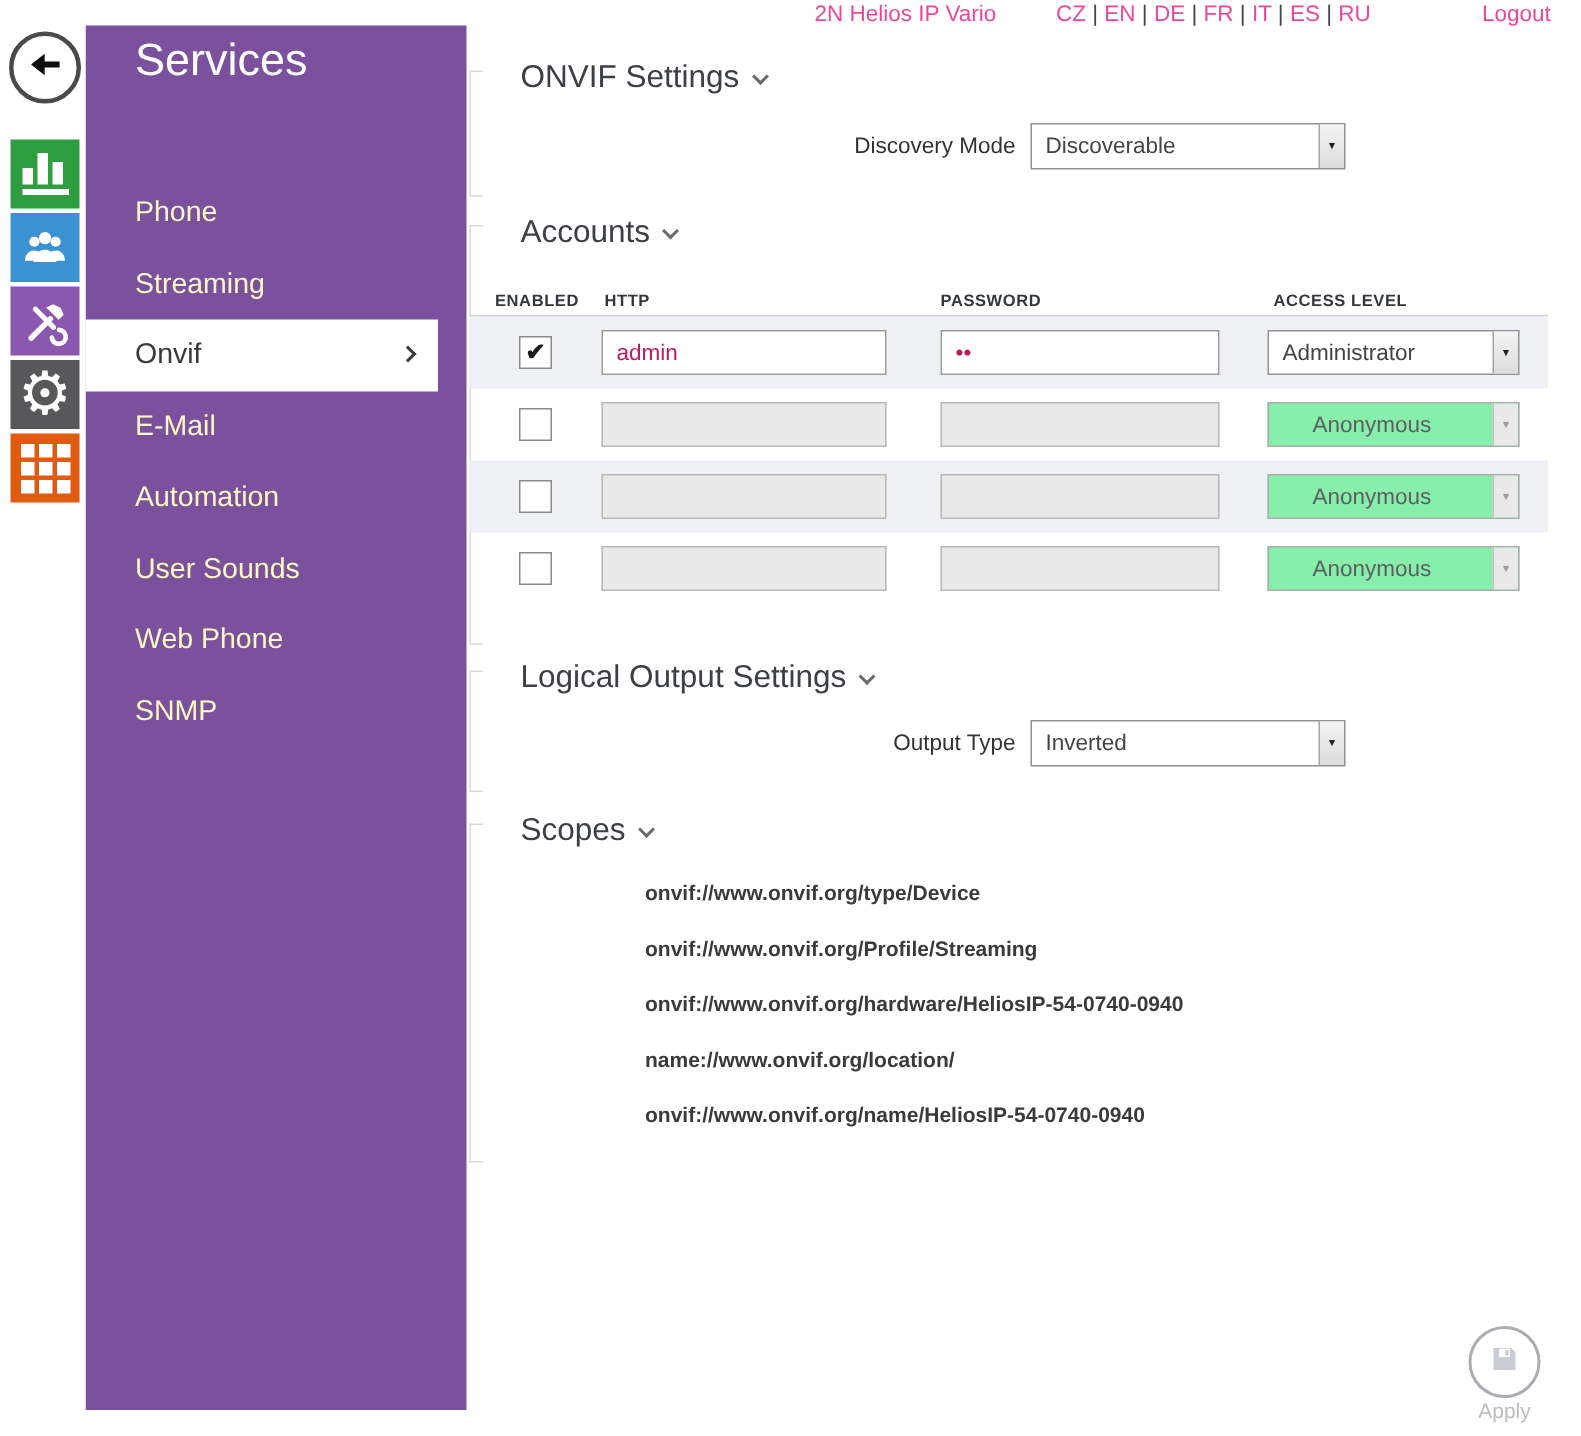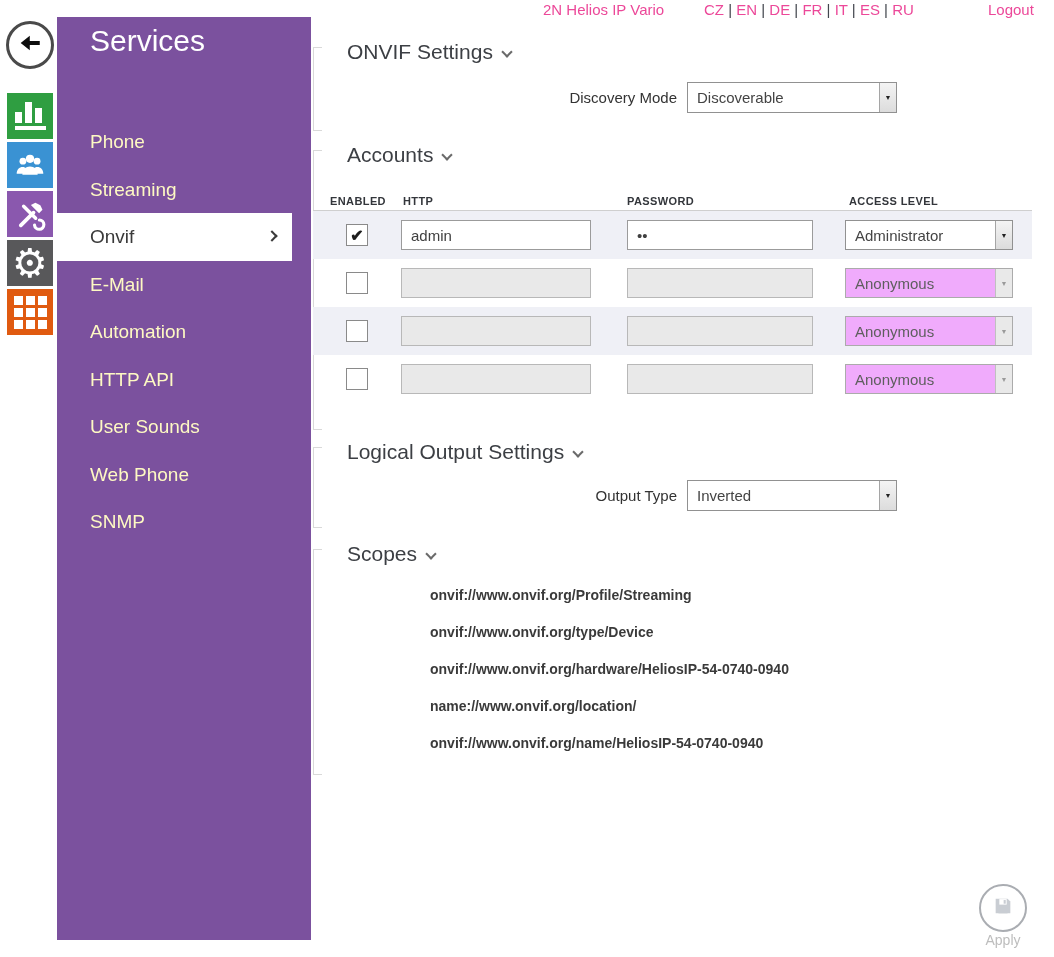--- a/index.html
+++ b/index.html
@@ -48,37 +48,37 @@
     border-right:2px solid #6a6a6a; border-bottom:2px solid #6a6a6a; transform:rotate(45deg); }
   .form-label { position:absolute; left:0; width:364px; text-align:right; font-size:15px; color:#333; }
 
   
   .sel { position:absolute; height:31px; background:#fff; border:1px solid #919191;
     display:flex; align-items:center; cursor:pointer; }
   .sel .sel-text { flex:1; padding-left:9px; font-size:15px; color:#444; white-space:nowrap; overflow:hidden; }
   .sel .sel-btn { width:17px; align-self:stretch; border-left:1px solid #a5a5a5;
     background:linear-gradient(#f4f4f4,#dcdcdc); display:flex; align-items:center; justify-content:center; }
   .sel .sel-arrow { font-size:7px; color:#222; line-height:1; }
-  .sel.disabled { border-color:#ababab; background:#f0abfc; }
+  .sel.disabled { border-color:#ababab; background:#86efac;padding-left:20px; }
   .sel.disabled .sel-text { color:#5e5e5e; }
   .sel.disabled .sel-btn { background:#e9e9e9; border-left-color:#c0c0c0; }
   .sel.disabled .sel-arrow { color:#9a9a9a; }
 
   
   .tbl-head { position:absolute; top:45px; left:0; width:719px; height:16px; }
   .tbl-head span { position:absolute; font-size:11px; font-weight:bold; color:#33363b; letter-spacing:.4px; }
   .tbl-rule { position:absolute; top:60px; left:0; width:719px; border-top:1px solid #cfcfcf; }
   .rows { position:absolute; top:61px; left:0; width:719px; }
   .acc-row { position:relative; width:719px; height:48px; }
   .acc-row.tinted { background:#eff0f6; }
   .cb { position:absolute; left:33px; top:13px; width:22px; height:22px; background:#fff;
     border:1px solid #8a8a8a; cursor:pointer; text-align:center; font-size:16px; font-weight:bold;
     color:#1c1c1c; line-height:21px; }
   .txt { position:absolute; top:9px; height:30px; border:1px solid #9b9b9b; background:#fff;
-    font-size:15px; color:#404040; padding:0 9px; font-family:"Liberation Sans", sans-serif; }
+    font-size:15px; color:#be185d; padding:0 9px; font-family:"Liberation Sans", sans-serif; }
   .txt.name { left:88px; width:190px; }
   .txt.pw   { left:314px; width:186px; }
   .txt:disabled { background:#e9e9e9; border-color:#b8b8b8; }
   .acc-row .sel { left:532px; top:9px; width:168px; height:30px; }
 
   
   .scopes { position:absolute; top:28px; left:117px; }
   .scope-line { height:37px; line-height:37px; font-size:14px; font-weight:bold; color:#3a3a3a; white-space:nowrap; }
 
   
@@ -156,21 +156,20 @@
 </div>
 
 <aside id="sidebar">
   <div id="sidebar-title">Services</div>
   <nav id="menu">
     <div class="menu-item"><span>Phone</span></div>
     <div class="menu-item"><span>Streaming</span></div>
     <div class="menu-item selected"><span>Onvif</span><span class="chev-right"></span></div>
     <div class="menu-item"><span>E-Mail</span></div>
     <div class="menu-item"><span>Automation</span></div>
-    <div class="menu-item"><span>HTTP API</span></div>
     <div class="menu-item"><span>User Sounds</span></div>
     <div class="menu-item"><span>Web Phone</span></div>
     <div class="menu-item"><span>SNMP</span></div>
   </nav>
 </aside>
 
 <div class="section" style="top:47px; height:84px;">
   <div class="bracket l"></div>
   <div class="bracket r"></div>
   <div class="sec-title"><span>ONVIF Settings</span><span class="chev-down"></span></div>
@@ -259,22 +258,22 @@
         <span class="sel-arrow">▼</span>
       </span>
   </div>
 </div>
 
 <div class="section" style="top:549px; height:226px;">
   <div class="bracket l"></div>
   <div class="bracket r"></div>
   <div class="sec-title"><span>Scopes</span><span class="chev-down"></span></div>
   <div class="scopes">
+    <div class="scope-line">onvif://www.onvif.org/type/Device</div>
     <div class="scope-line">onvif://www.onvif.org/Profile/Streaming</div>
-    <div class="scope-line">onvif://www.onvif.org/type/Device</div>
     <div class="scope-line">onvif://www.onvif.org/hardware/HeliosIP-54-0740-0940</div>
     <div class="scope-line">name://www.onvif.org/location/</div>
     <div class="scope-line">onvif://www.onvif.org/name/HeliosIP-54-0740-0940</div>
   </div>
 </div>
 
 <div id="apply-btn">
   <span>
     <svg width="22" height="22" viewBox="0 0 24 24">
       <path d="M4 4h13l3 3v13H4z" fill="#c9cdd3"></path>

